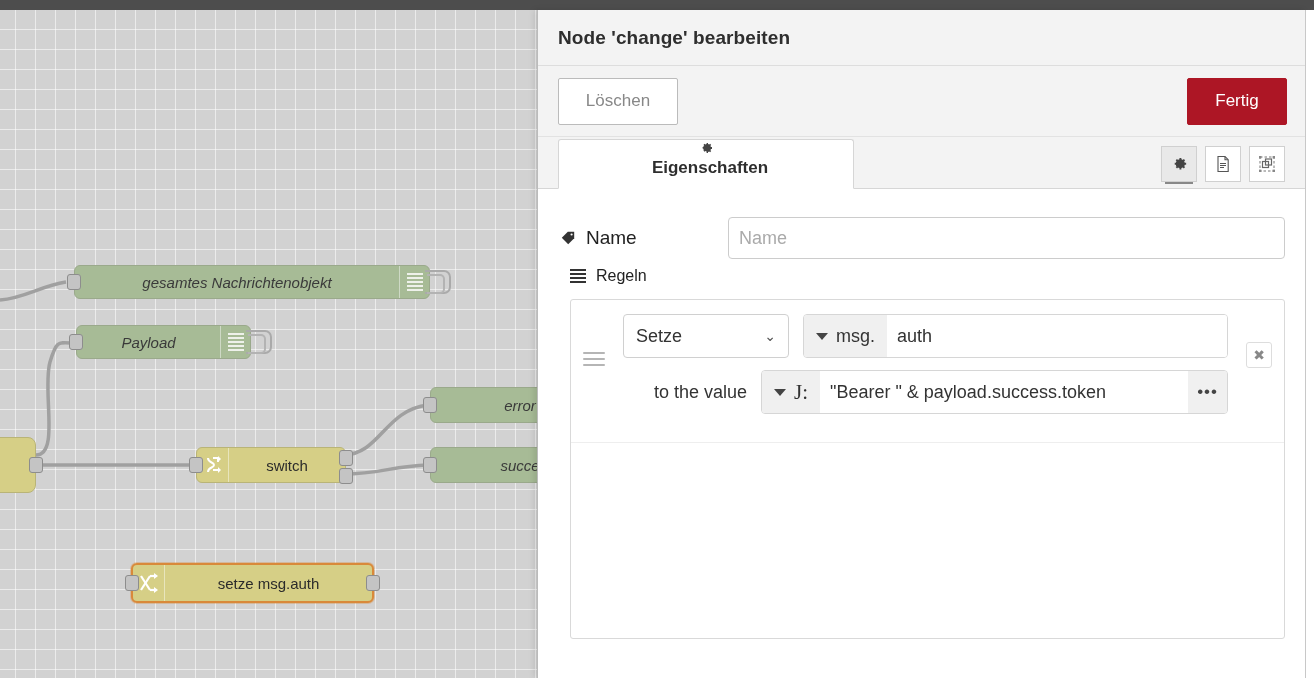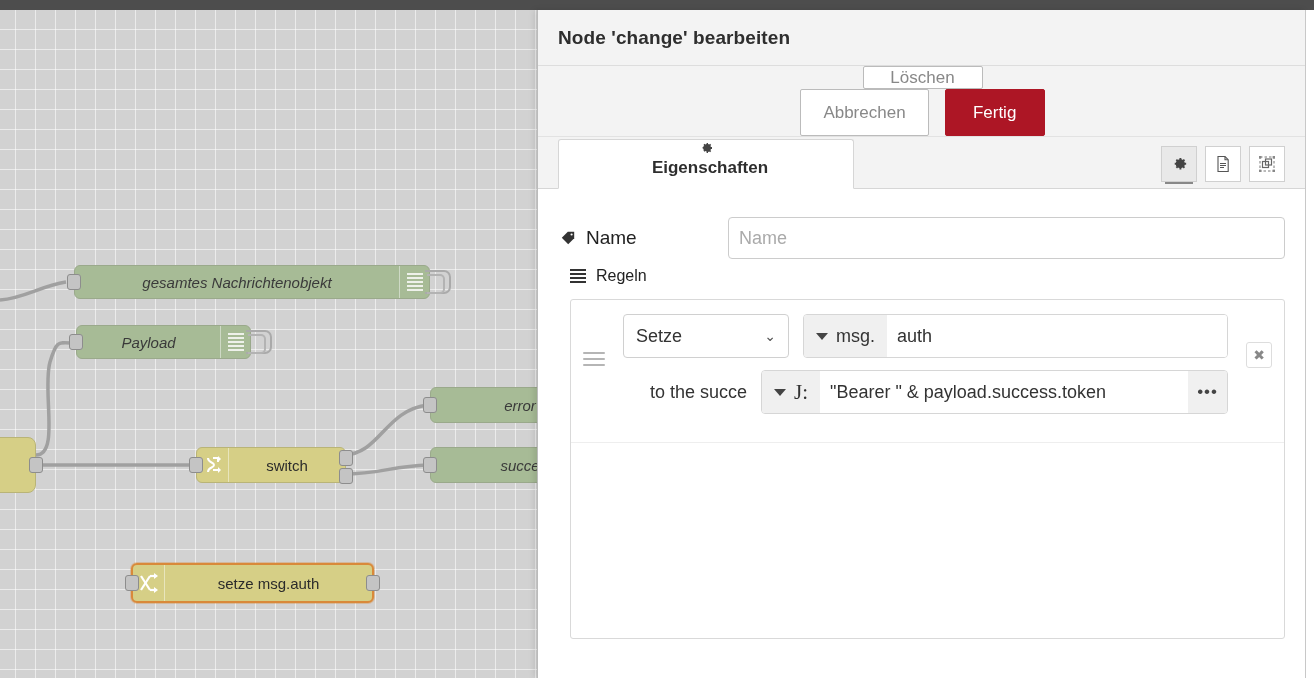--- a/index.html
+++ b/index.html
@@ -134,21 +134,20 @@
     font-size: 19px; font-weight: bold; color: #2e2e2e;
     letter-spacing: 0.1px;
   }
 
   .panel-toolbar {
     height: 71px;
     display: flex; align-items: center; justify-content: space-between;
     padding: 0 20px;
     background: #f3f3f3;
     border-bottom: 1px solid #e2e2e2;
-    flex-direction: column;
   }
   .btn {
     font-family: "Liberation Sans", sans-serif;
     font-size: 17px;
     border-radius: 2px;
     cursor: pointer;
     display: inline-flex; align-items: center; justify-content: center;
     box-sizing: border-box;
   }
   .btn-secondary {
@@ -457,21 +456,20 @@
 
   <div class="panel">
 
     <div class="panel-header">
       <span class="panel-title">Node 'change' bearbeiten</span>
     </div>
 
     <div class="panel-toolbar">
       <button class="btn btn-secondary">Löschen</button>
       <span class="toolbar-right">
-        <button class="btn btn-secondary">Abbrechen</button>
         <button class="btn btn-primary">Fertig</button>
       </span>
     </div>
 
     <div class="tabs-row">
       <div class="tab">
         <span class="tab-gear">
           <svg width="16" height="16" viewBox="0 0 16 16">
             <path fill="#444" d="M8 5.2A2.8 2.8 0 1 0 8 10.8 2.8 2.8 0 0 0 8 5.2zm0 4.2A1.4 1.4 0 1 1 8 6.6a1.4 1.4 0 0 1 0 2.8z"></path>
             <path fill="#444" d="M14 7h-1.1a5 5 0 0 0-.5-1.3l.8-.8-1.1-1.1-.8.8A5 5 0 0 0 10 4.1V3H8.6v1.1c-.5.1-.9.3-1.3.5l-.8-.8-1.1 1.1.8.8c-.2.4-.4.8-.5 1.3H4.6v1.5h1.1c.1.5.3.9.5 1.3l-.8.8 1.1 1.1.8-.8c.4.2.8.4 1.3.5V13H10v-1.1c.5-.1.9-.3 1.3-.5l.8.8 1.1-1.1-.8-.8c.2-.4.4-.8.5-1.3H14V7z"></path>
@@ -551,21 +549,21 @@
             <div class="typed-input">
               <span class="ti-type">
                 <span class="ti-caret"></span>
                 <span>msg.</span>
               </span>
               <span class="ti-value">auth</span>
             </div>
           </div>
 
           <div class="rule-line">
-            <span class="rule-prefix">to the succe</span>
+            <span class="rule-prefix">to the value</span>
             <div class="typed-input" style="margin-left:0;">
               <span class="ti-type">
                 <span class="ti-caret"></span>
                 <span class="ti-jicon">J:</span>
               </span>
               <span class="ti-value">"Bearer " &amp; payload.success.token</span>
               <span class="ti-expand">•••</span>
             </div>
           </div>
 

